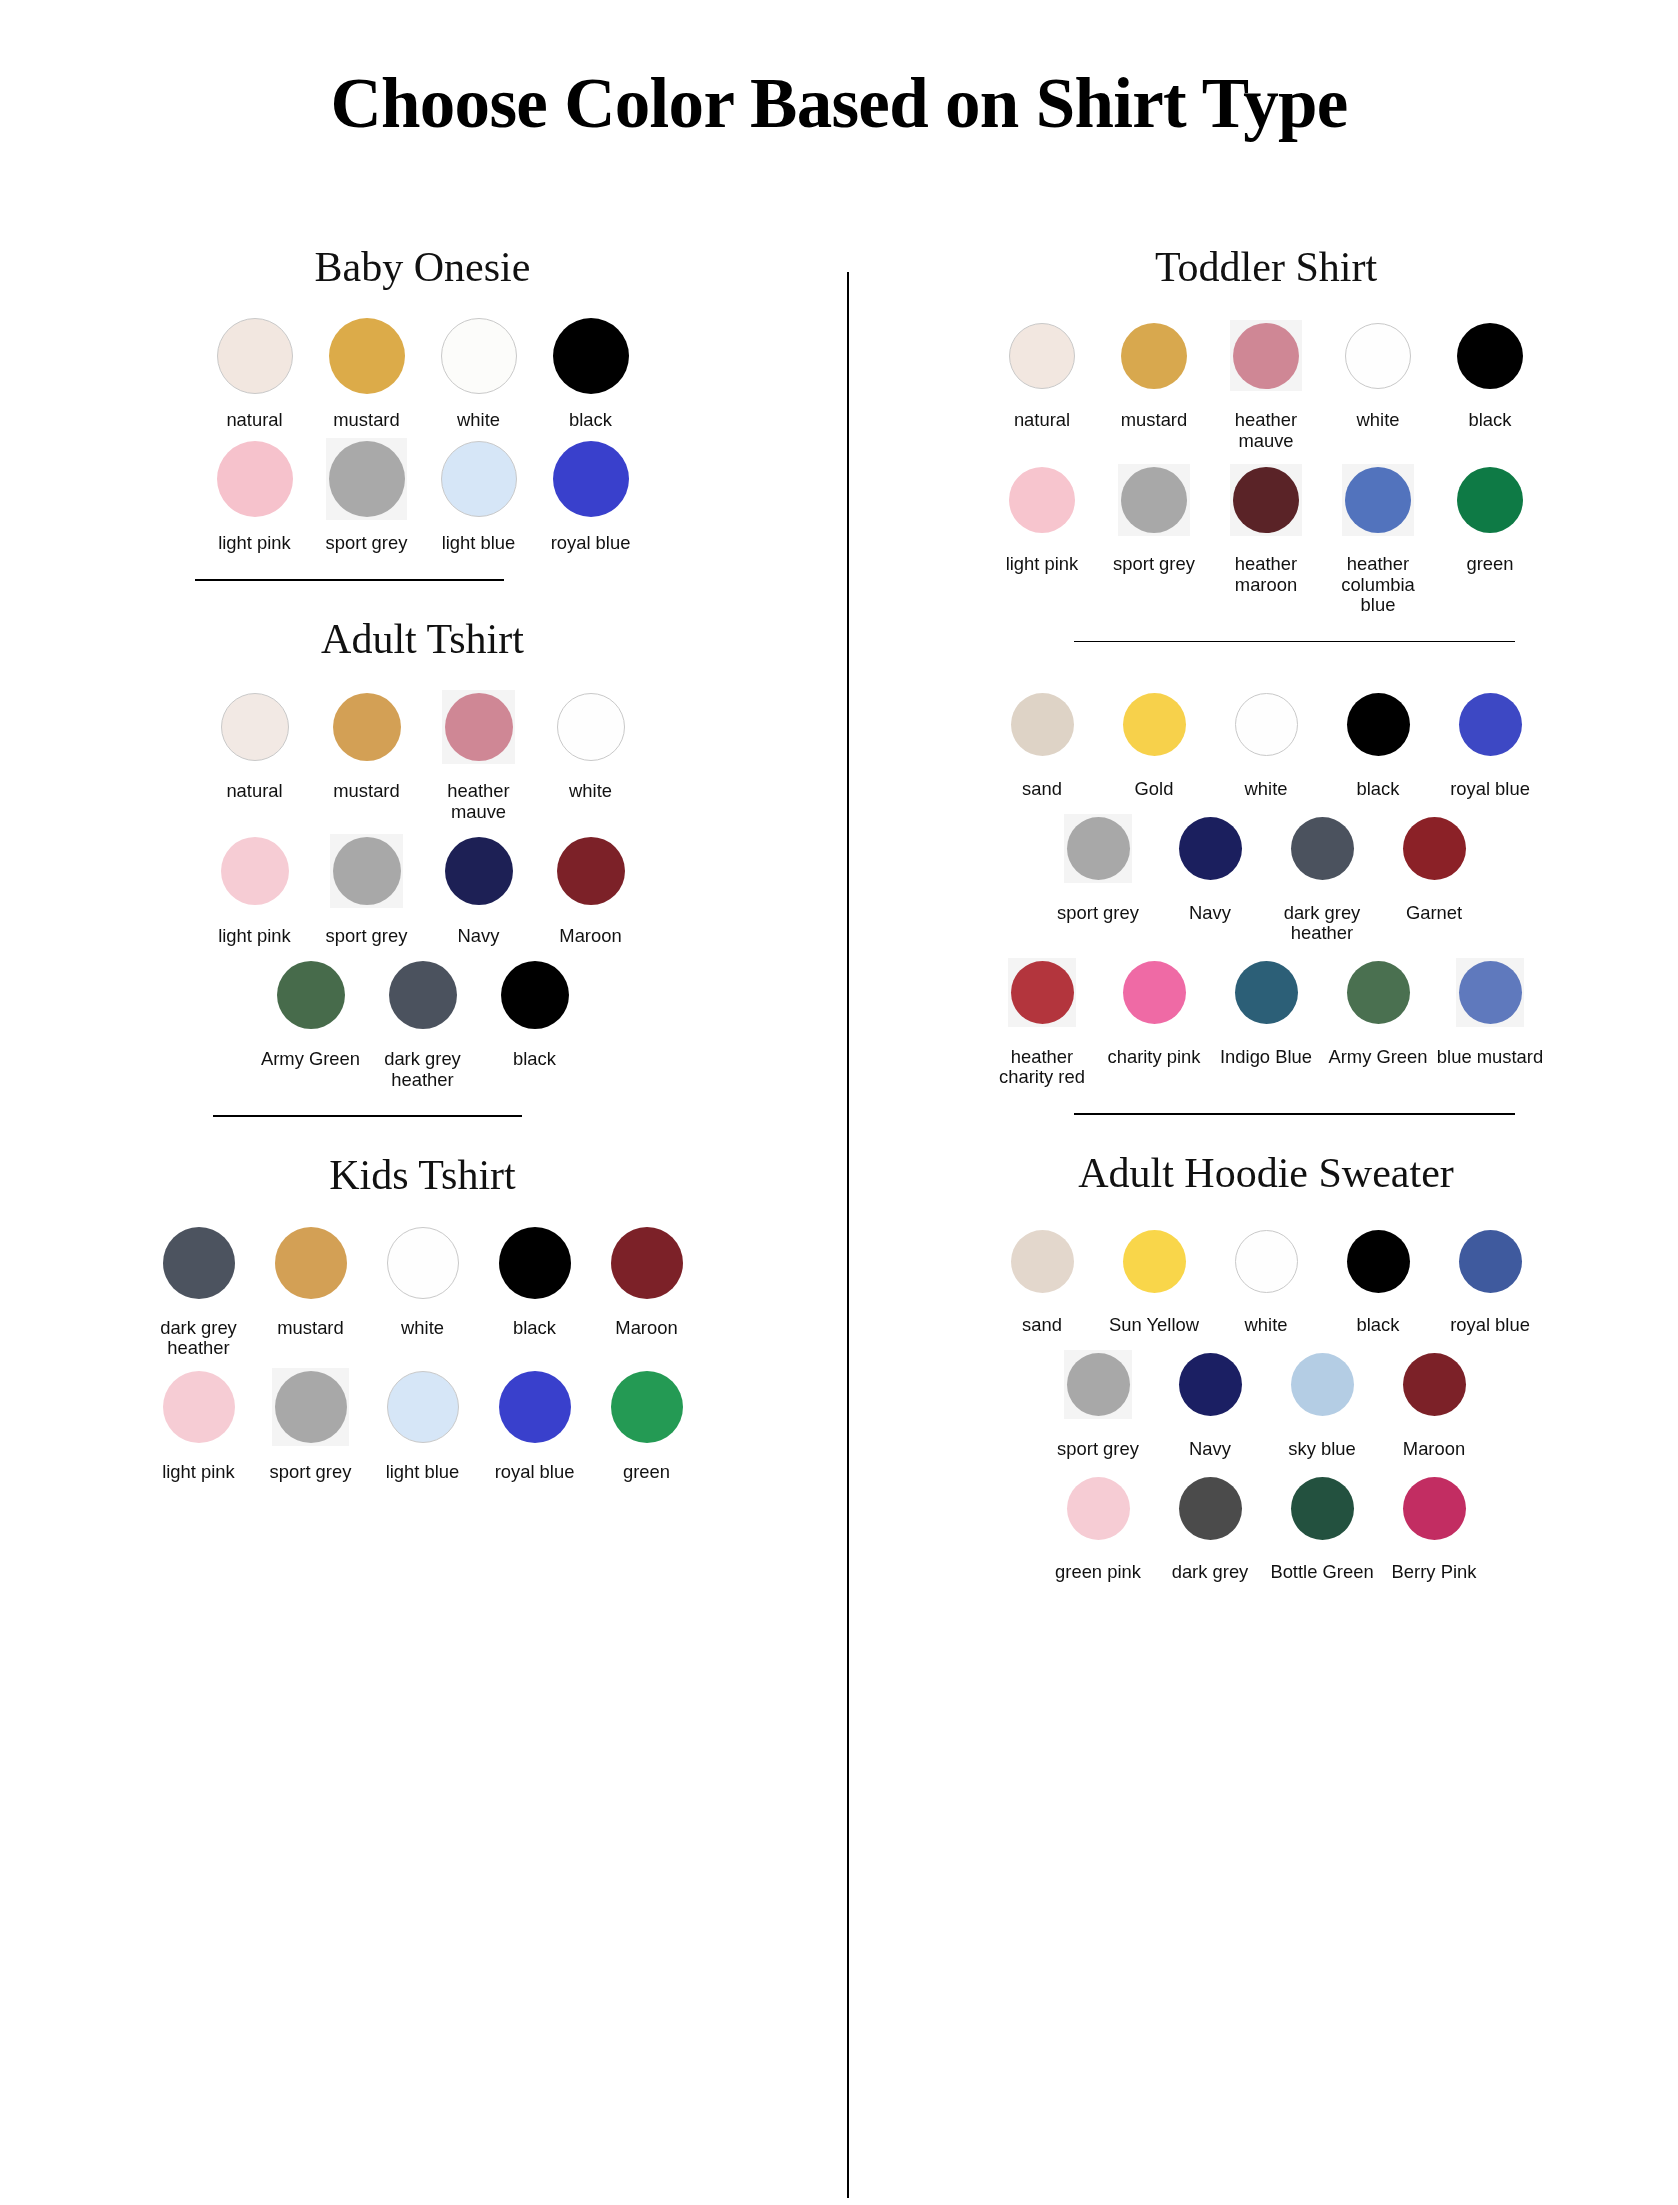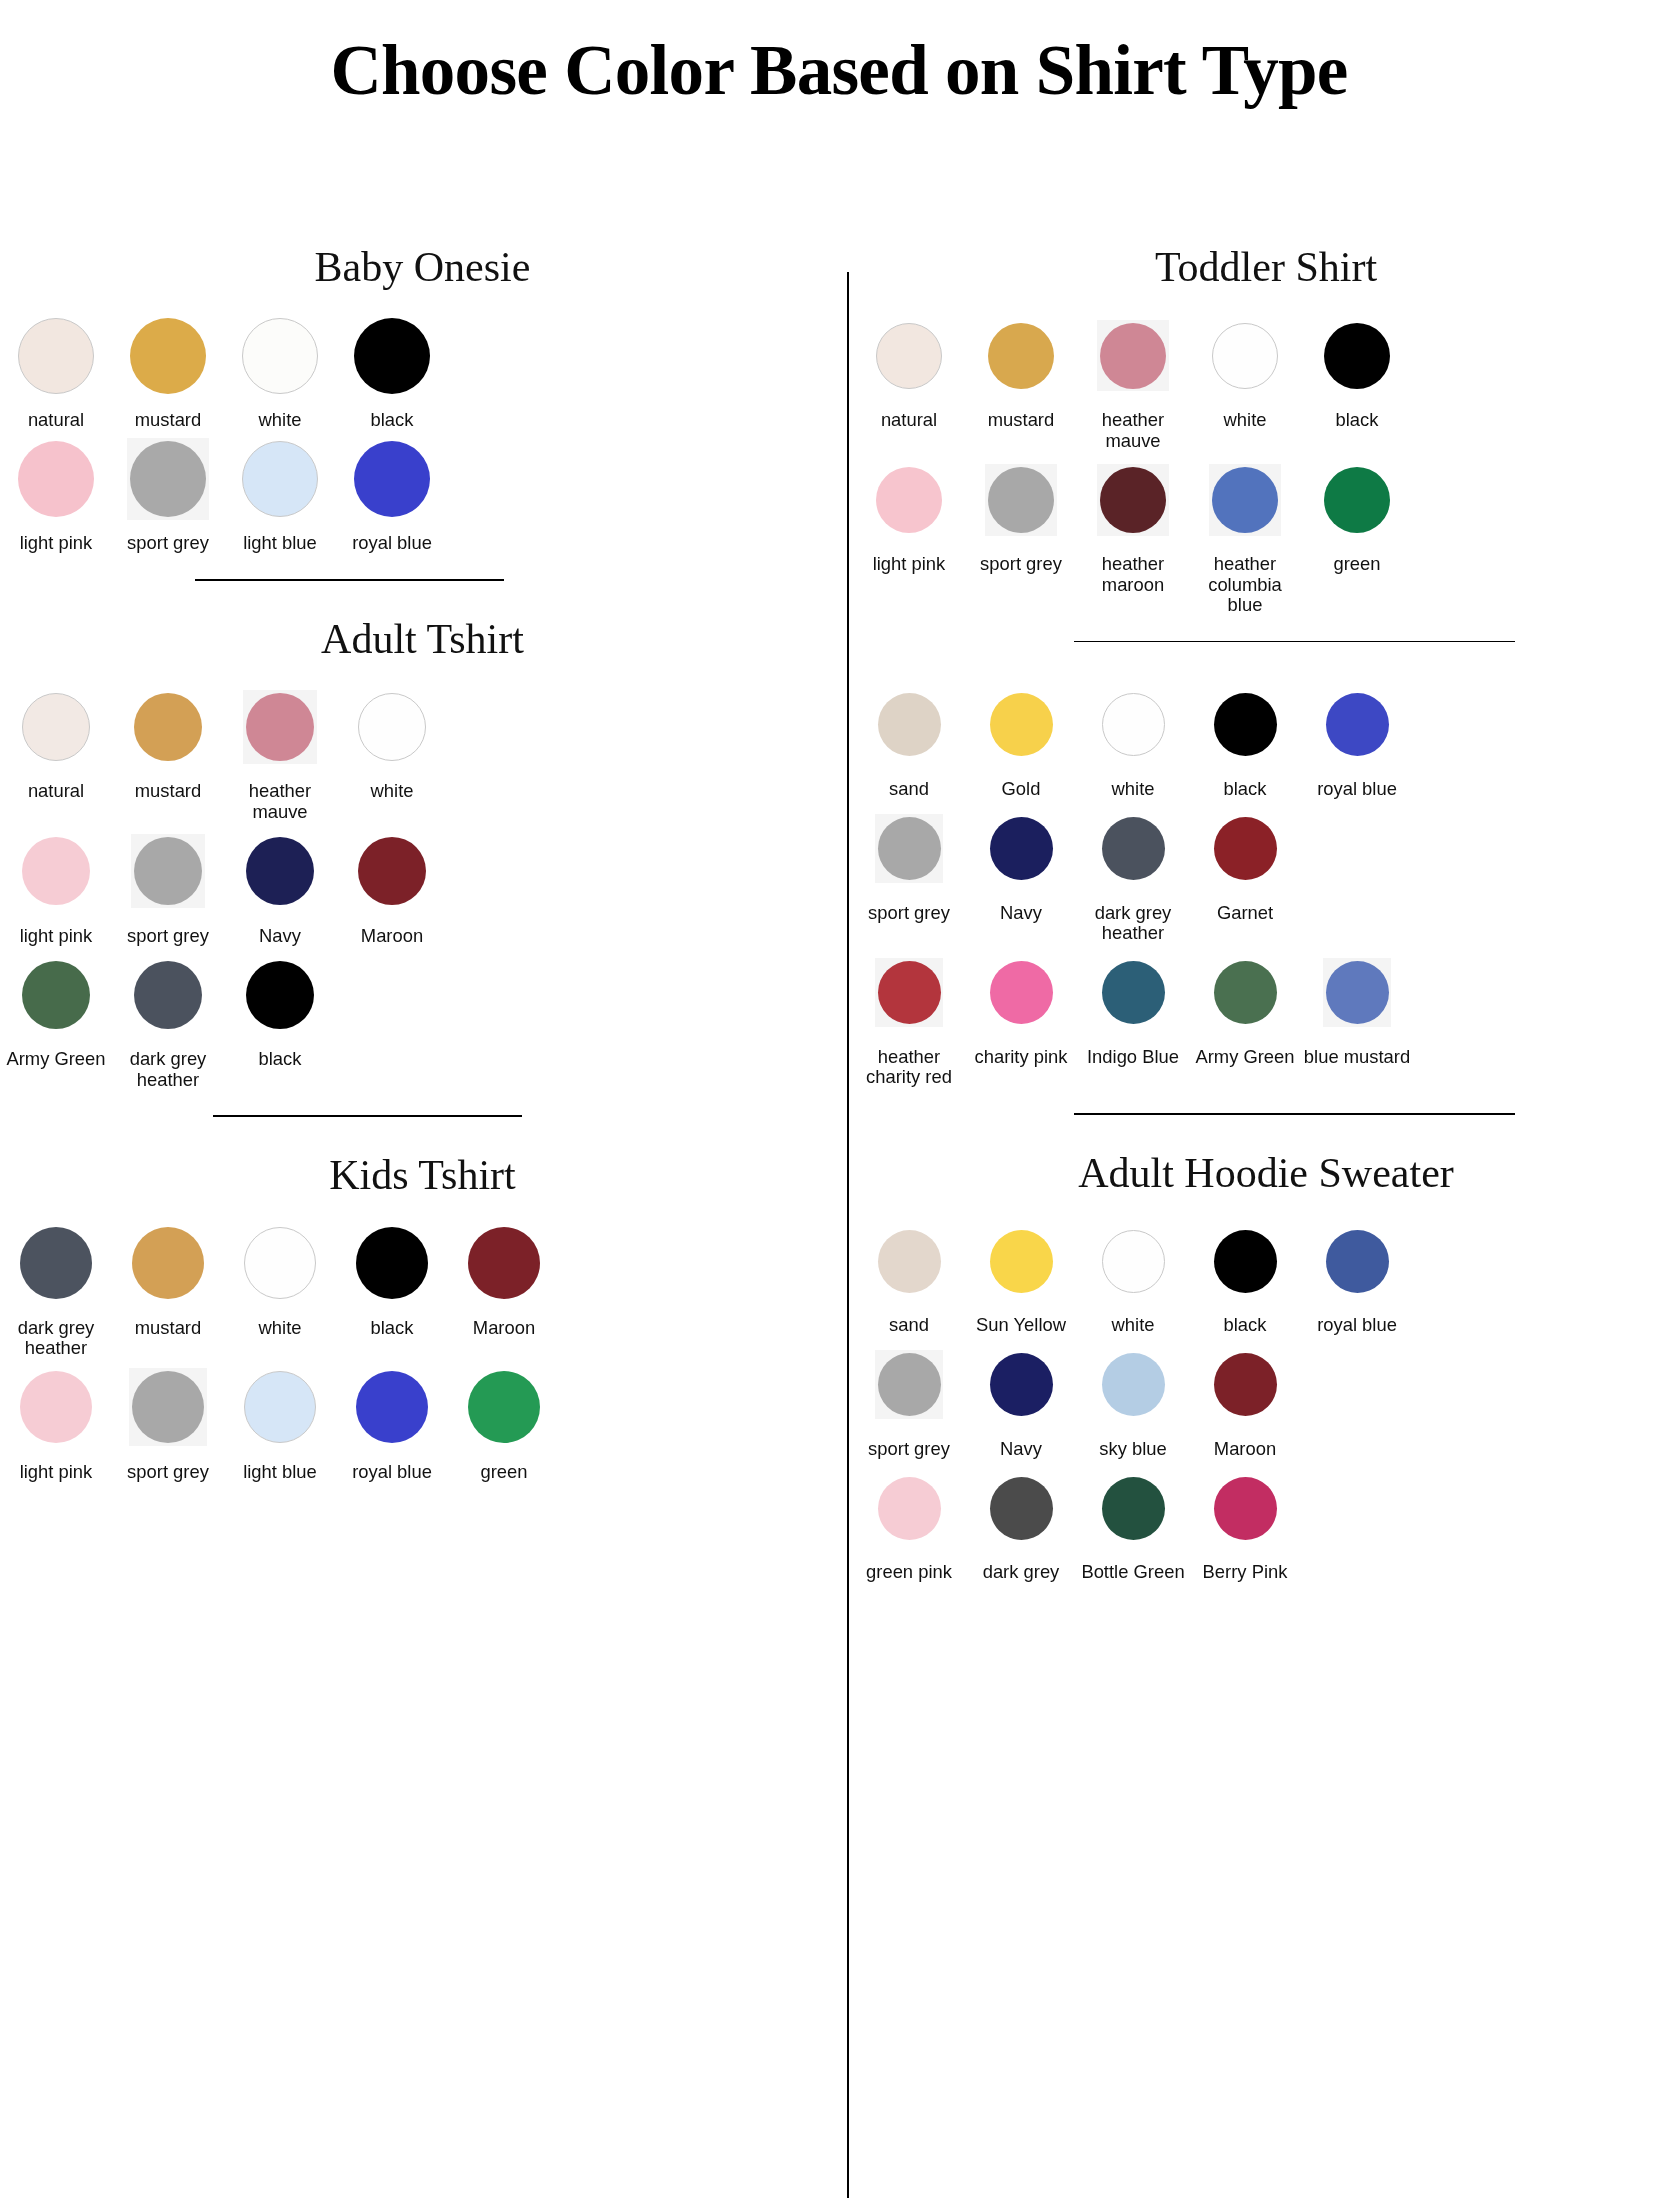--- a/index.html
+++ b/index.html
@@ -17,21 +17,21 @@
     overflow: hidden;
   }
   .main-title {
     text-align: center;
     font-family: "Liberation Serif", serif;
     font-weight: bold;
     font-size: 71px;
     letter-spacing: -0.7px;
     color: #000;
     margin: 0;
-    padding-top: 31px;
+    padding-top: 64px;
     line-height: 1.1;
   }
   .vrule {
     position: absolute;
     left: 847px;
     top: 272px;
     width: 2.2px;
     height: 1926px;
     background: #000;
   }
@@ -45,21 +45,21 @@
   .sec-title {
     text-align: center;
     font-family: "Liberation Serif", serif;
     font-size: 42px;
     color: #111;
     margin: 0 0 16px 0;
     font-weight: normal;
   }
   .swatch-row {
     display: flex;
-    justify-content: flex-start;
+    justify-content: center;
     align-items: flex-start;
     gap: 0px;
   }
   .swatch {
     display: flex;
     flex-direction: column;
     align-items: center;
     width: 112px;
   }
   .dot-wrap {

